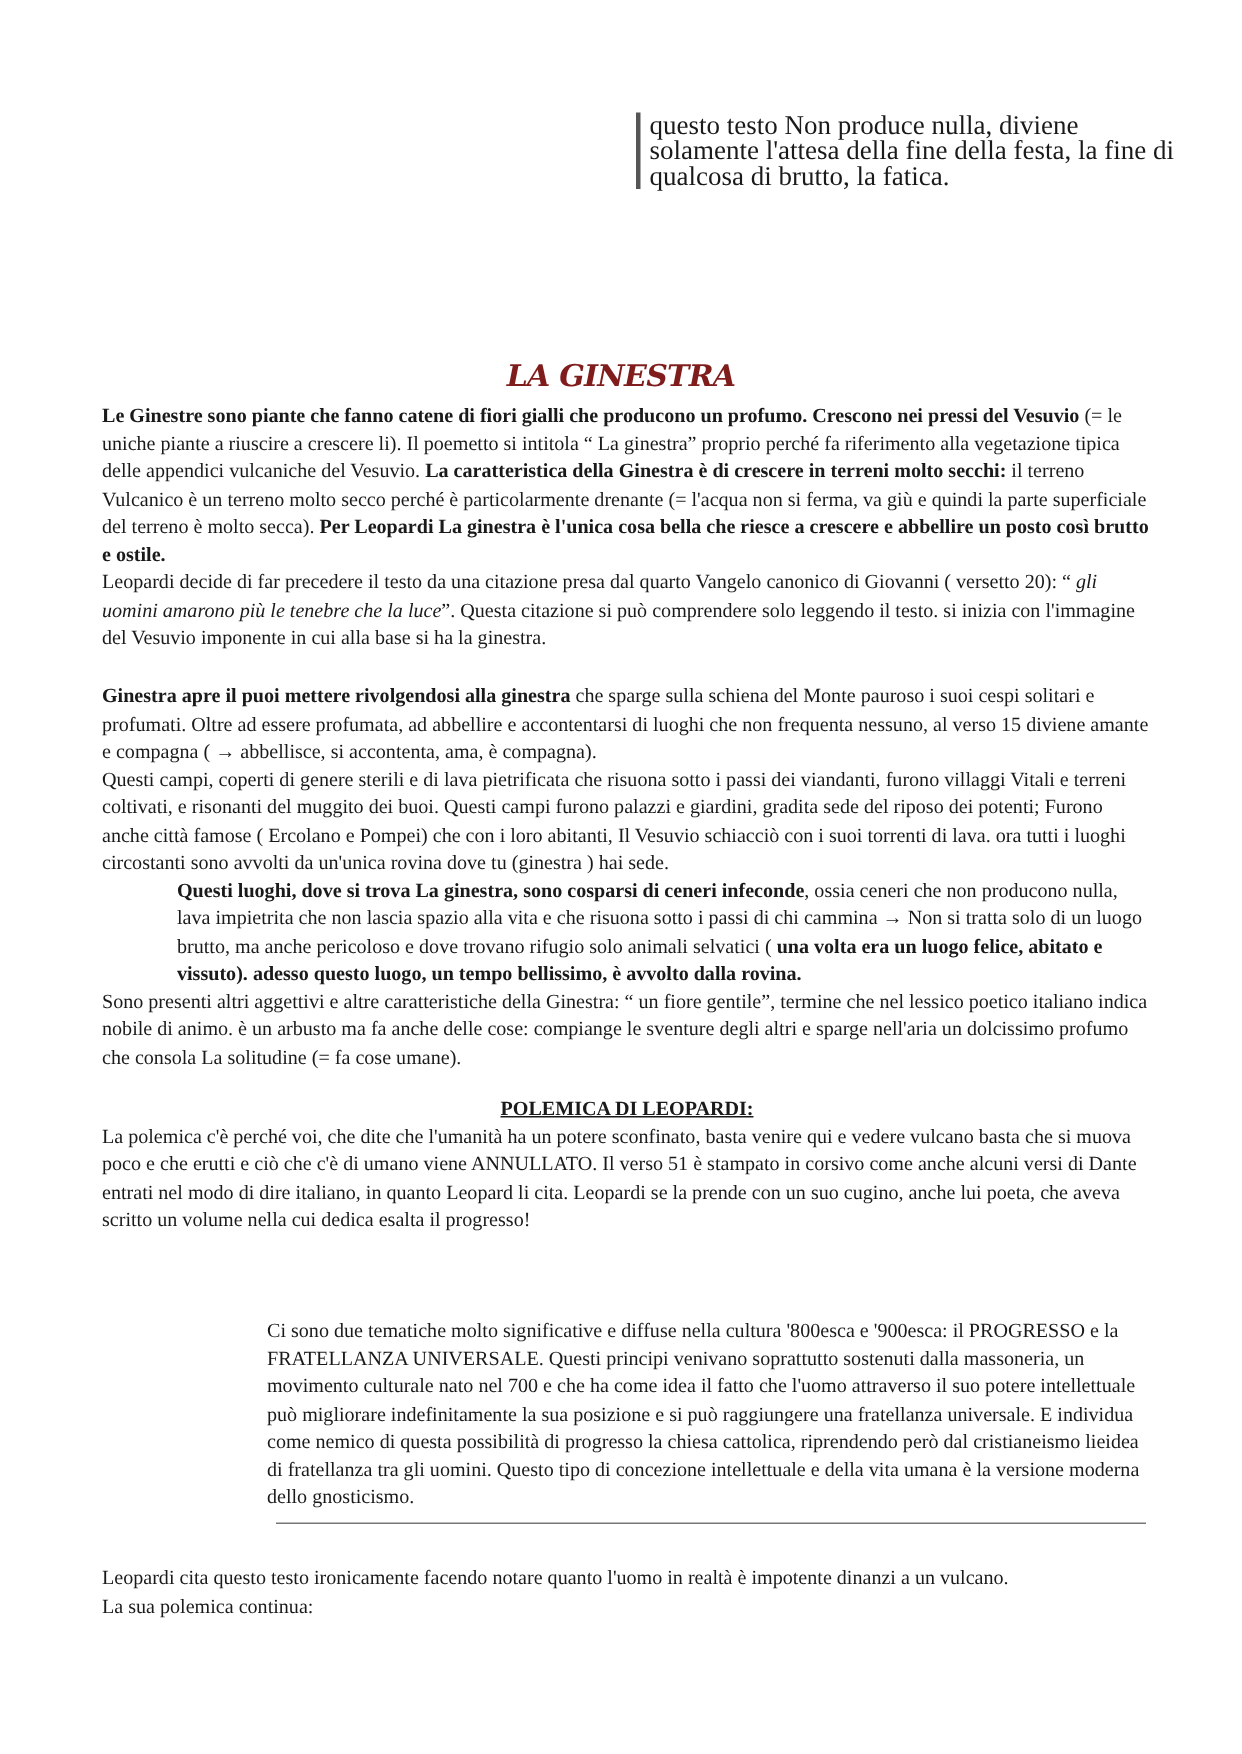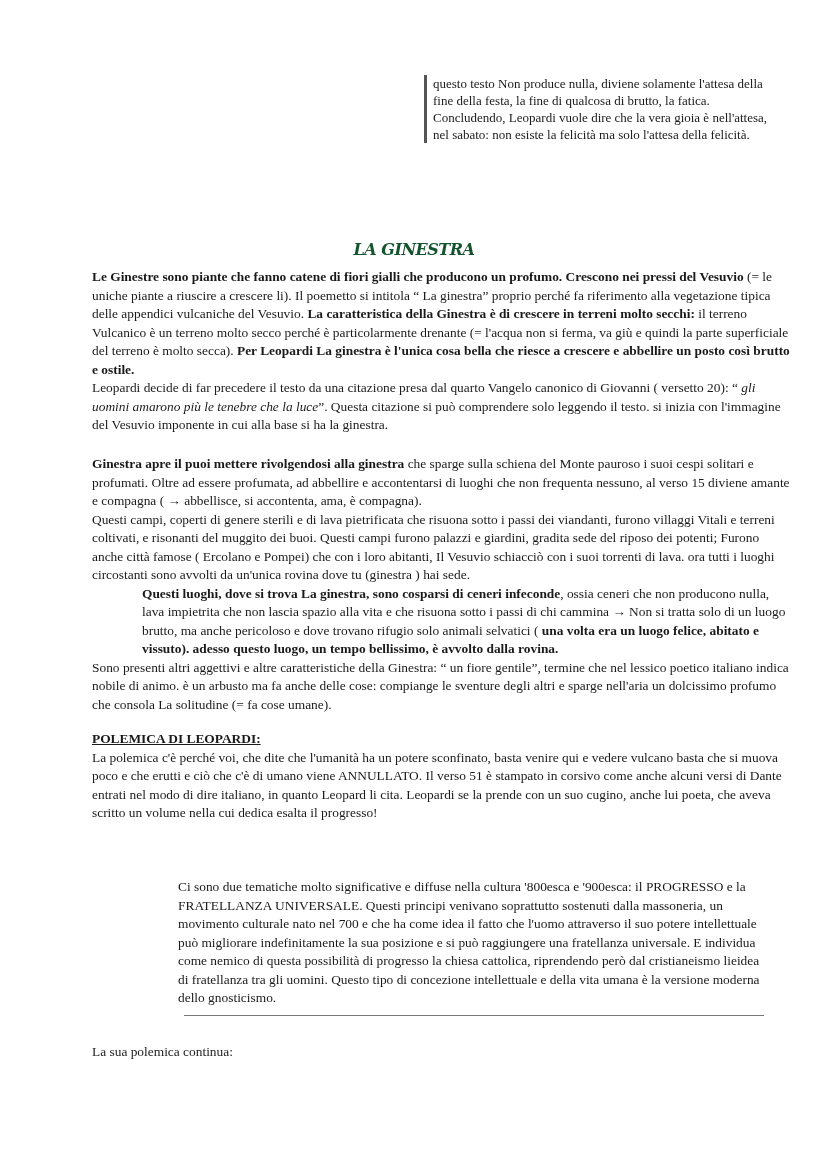--- a/index.html
+++ b/index.html
@@ -4,41 +4,40 @@
   <style>
     html, body { margin: 0; padding: 0; background: #ffffff; }
     body {
       width: 828px; height: 1169px; position: relative; overflow: hidden;
       font-family: "Liberation Serif", serif; color: #1a1a1a;
       font-size: 13.4px; line-height: 18.5px;
     }
     .top-quote {
       position: absolute; left: 424px; top: 75px; width: 350px;
       border-left: 3px solid #555; padding-left: 6px;
-      line-height: 17px; font-size: 13px;
+      line-height: 17px; font-size: 18px;
     }
     .title {
       position: absolute; left: 0; width: 828px; top: 241px; text-align: center;
       font-family: "DejaVu Serif", serif; font-weight: bold; font-style: italic;
-      font-size: 16px; letter-spacing: -0.5px; color: #14532d;
+      font-size: 20px; letter-spacing: -0.5px; color: #7f1d1d;
     }
-    .body-block { position: absolute; left: 92px; width: 700px; }
+    .body-block { position: absolute; left: 68px; width: 700px; }
     p { margin: 0; }
     b { font-weight: bold; }
     .indent { padding-left: 50px; }
-    .heading { font-weight: bold; text-decoration: underline; }
+    .heading { font-weight: bold; text-decoration: underline; text-align: center; }
     .inset { position: absolute; left: 178px; width: 592px; top: 878px; line-height: 18.5px; }
     .rule { position: absolute; left: 184px; top: 1015px; width: 580px; height: 0; border-top: 1.5px solid #777; }
   </style>
 </head>
 <body>
 
 <div class="top-quote">
   <p>questo testo Non produce nulla,  diviene solamente l'attesa della fine della festa,  la fine di qualcosa di brutto,  la fatica.</p>
-  <p>Concludendo,  Leopardi vuole dire che la vera gioia è nell'attesa, nel sabato:  non esiste la felicità ma solo l'attesa della felicità.</p>
 </div>
 
 <div class="title">LA GINESTRA</div>
 
 <div class="body-block" style="top:268px;">
   <p>
     <b>Le Ginestre sono piante che fanno catene di fiori gialli che producono un profumo.  Crescono nei pressi del Vesuvio</b><span> (=  le uniche piante a riuscire a crescere li).  Il poemetto si intitola “ La ginestra”  proprio perché fa riferimento alla vegetazione tipica delle appendici vulcaniche del Vesuvio.  </span><b>La caratteristica della Ginestra è di crescere in terreni molto secchi:</b><span> il terreno Vulcanico è un terreno molto secco perché è particolarmente drenante (=  l'acqua non si ferma,  va giù e quindi la parte superficiale del terreno è molto secca).  </span><b>Per Leopardi La ginestra è l'unica cosa bella che riesce a crescere e abbellire un posto così brutto e ostile.</b>
   </p>
   <p>
     <span>Leopardi decide di far precedere il testo da una citazione presa dal quarto Vangelo canonico di Giovanni ( versetto 20): “ </span><i>gli uomini amarono più le tenebre che la luce</i><span>”. Questa citazione si può comprendere solo leggendo il testo.  si inizia con l'immagine del Vesuvio imponente in cui alla base si ha la ginestra.</span>
@@ -61,14 +60,15 @@
   <p>La polemica c'è perché voi, che dite che l'umanità ha un potere sconfinato, basta venire qui e vedere vulcano basta che si muova poco e che erutti e ciò che c'è di umano viene ANNULLATO. Il verso 51 è stampato in corsivo come anche alcuni versi di Dante entrati nel modo di dire italiano, in quanto Leopard li cita. Leopardi se la prende con un suo cugino, anche lui poeta, che aveva scritto un volume nella cui dedica esalta il progresso!</p>
 </div>
 
 <div class="inset">
   <p>Ci sono due tematiche molto significative e diffuse nella cultura '800esca e '900esca: il  PROGRESSO e la FRATELLANZA UNIVERSALE.  Questi principi venivano soprattutto sostenuti dalla massoneria, un movimento culturale nato nel 700 e che ha come idea il fatto che l'uomo attraverso il suo potere intellettuale può migliorare indefinitamente la sua posizione e si può raggiungere una fratellanza universale. E individua come nemico di questa possibilità di progresso la chiesa cattolica, riprendendo però dal cristianeismo lieidea di fratellanza tra gli uomini. Questo tipo di concezione intellettuale e della vita umana è la versione moderna dello gnosticismo.</p>
 </div>
 
 <div class="rule"></div>
 
 <div class="body-block" style="top:1043px;">
+  <p>Leopardi cita questo testo ironicamente facendo notare quanto l'uomo in realtà è impotente dinanzi a un vulcano.</p>
   <p>La sua polemica continua:</p>
 </div>
 
 </body></html>

